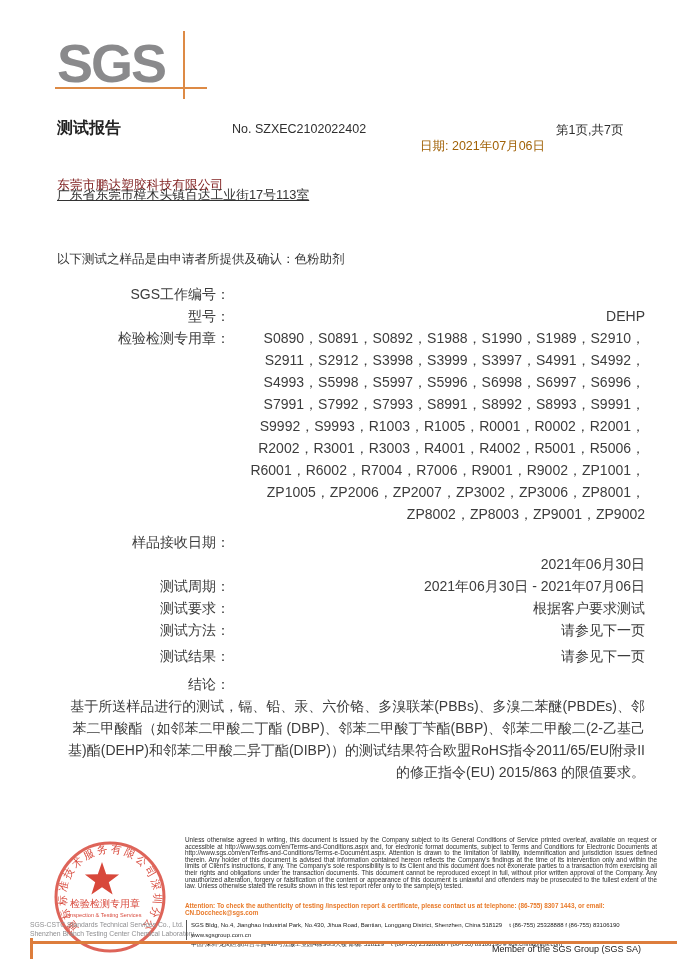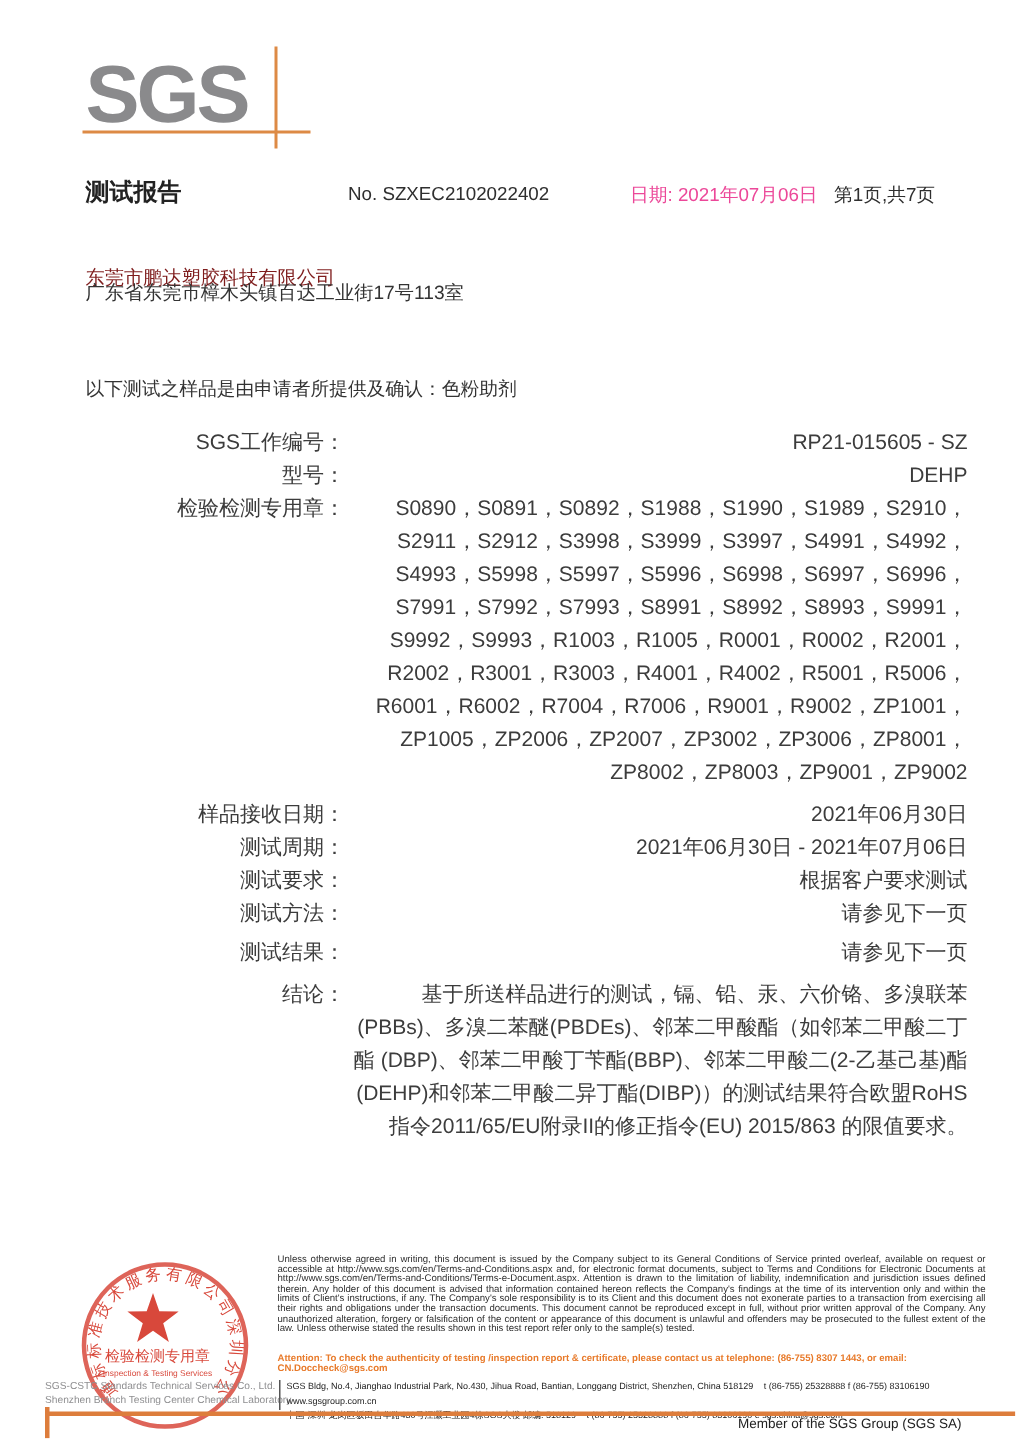--- a/index.html
+++ b/index.html
@@ -10,35 +10,35 @@
   .abs { position:absolute; }
 
   
   .logo-text { left:57px; top:32px; font-size:54px; font-weight:800; color:#8a8a8c; letter-spacing:-2px; }
   .logo-hline { left:55px; top:87px; width:152px; height:2px; background:#dd8a45; }
   .logo-vline { left:183px; top:31px; width:2px; height:68px; background:#dd8a45; }
 
   
   .doc-title { left:57px; top:118px; font-size:16px; font-weight:bold; color:#222; }
   .report-no { left:232px; top:122px; font-size:12.5px; color:#2f2f2f; }
-  .report-date { left:420px; top:122px; font-size:12.5px; color:#ec4899; }
+  .report-date { left:420px; top:138px; font-size:12.5px; color:#a16207; }
   .page-info { left:556px; top:122px; font-size:12.5px; color:#2f2f2f; }
 
   
   .company { left:57px; top:164px; font-size:12.8px; color:#7f1d1d;margin-top:13px; }
-  .address { left:57px; top:187px; font-size:12.8px; color:#333; }
+  .address { left:57px; top:187px; font-size:12.8px; color:#333;text-decoration:underline; }
 
   
   .statement { left:57px; top:251px; font-size:12.5px; color:#333; }
   .fields { left:57px; top:283px; width:588px; font-size:14px;text-align:right; }
   .field-row { display:flex; line-height:22px; }
   .field-label { width:173px; flex:none; }
   .field-value { flex:1; }
   .pre-lines { white-space:pre-line; }
-  .mt6 { margin-top:6px; }
+  .mt6 { margin-top:6px;flex-direction:column; }
   .mt4 { margin-top:4px; }
 
   
   .stamp-svg { left:53px; top:840px; width:114px; height:114px; opacity:0.92; }
   .stamp-co { left:30px; top:920px; width:170px; font-size:6.8px; line-height:9px; color:#8f8f91; }
   .legal { left:185px; top:837px; width:472px; font-size:6.4px; line-height:6.6px; text-align:justify; color:#2f2f2f; font-weight:500; }
   .attention { left:185px; top:902px; width:480px; font-size:6.4px; line-height:7px; color:#e87a2a; font-weight:bold; }
   .addr-divider { left:186px; top:920px; width:1px; height:20px; background:#555; }
   .addr { left:191px; top:921px; width:466px; font-size:6px; line-height:9.5px; color:#222; }
   .addr-line span { margin-right:7px; }
@@ -61,21 +61,20 @@
   <div class="abs page-info">第1页,共7页</div>
 
   <div class="abs company">东莞市鹏达塑胶科技有限公司</div>
   <div class="abs address">广东省东莞市樟木头镇百达工业街17号113室</div>
 
   <div class="abs statement">以下测试之样品是由申请者所提供及确认：色粉助剂</div>
 
   <div class="abs fields">
     <div class="field-row">
       <div class="field-label">SGS工作编号：</div>
-      <div class="field-value">RP21-015605 - SZ</div>
     </div>
     <div class="field-row">
       <div class="field-label">型号：</div>
       <div class="field-value">DEHP</div>
     </div>
     <div class="field-row">
       <div class="field-label">检验检测专用章：</div>
       <div class="field-value pre-lines">S0890，S0891，S0892，S1988，S1990，S1989，S2910，
 S2911，S2912，S3998，S3999，S3997，S4991，S4992，
 S4993，S5998，S5997，S5996，S6998，S6997，S6996，

